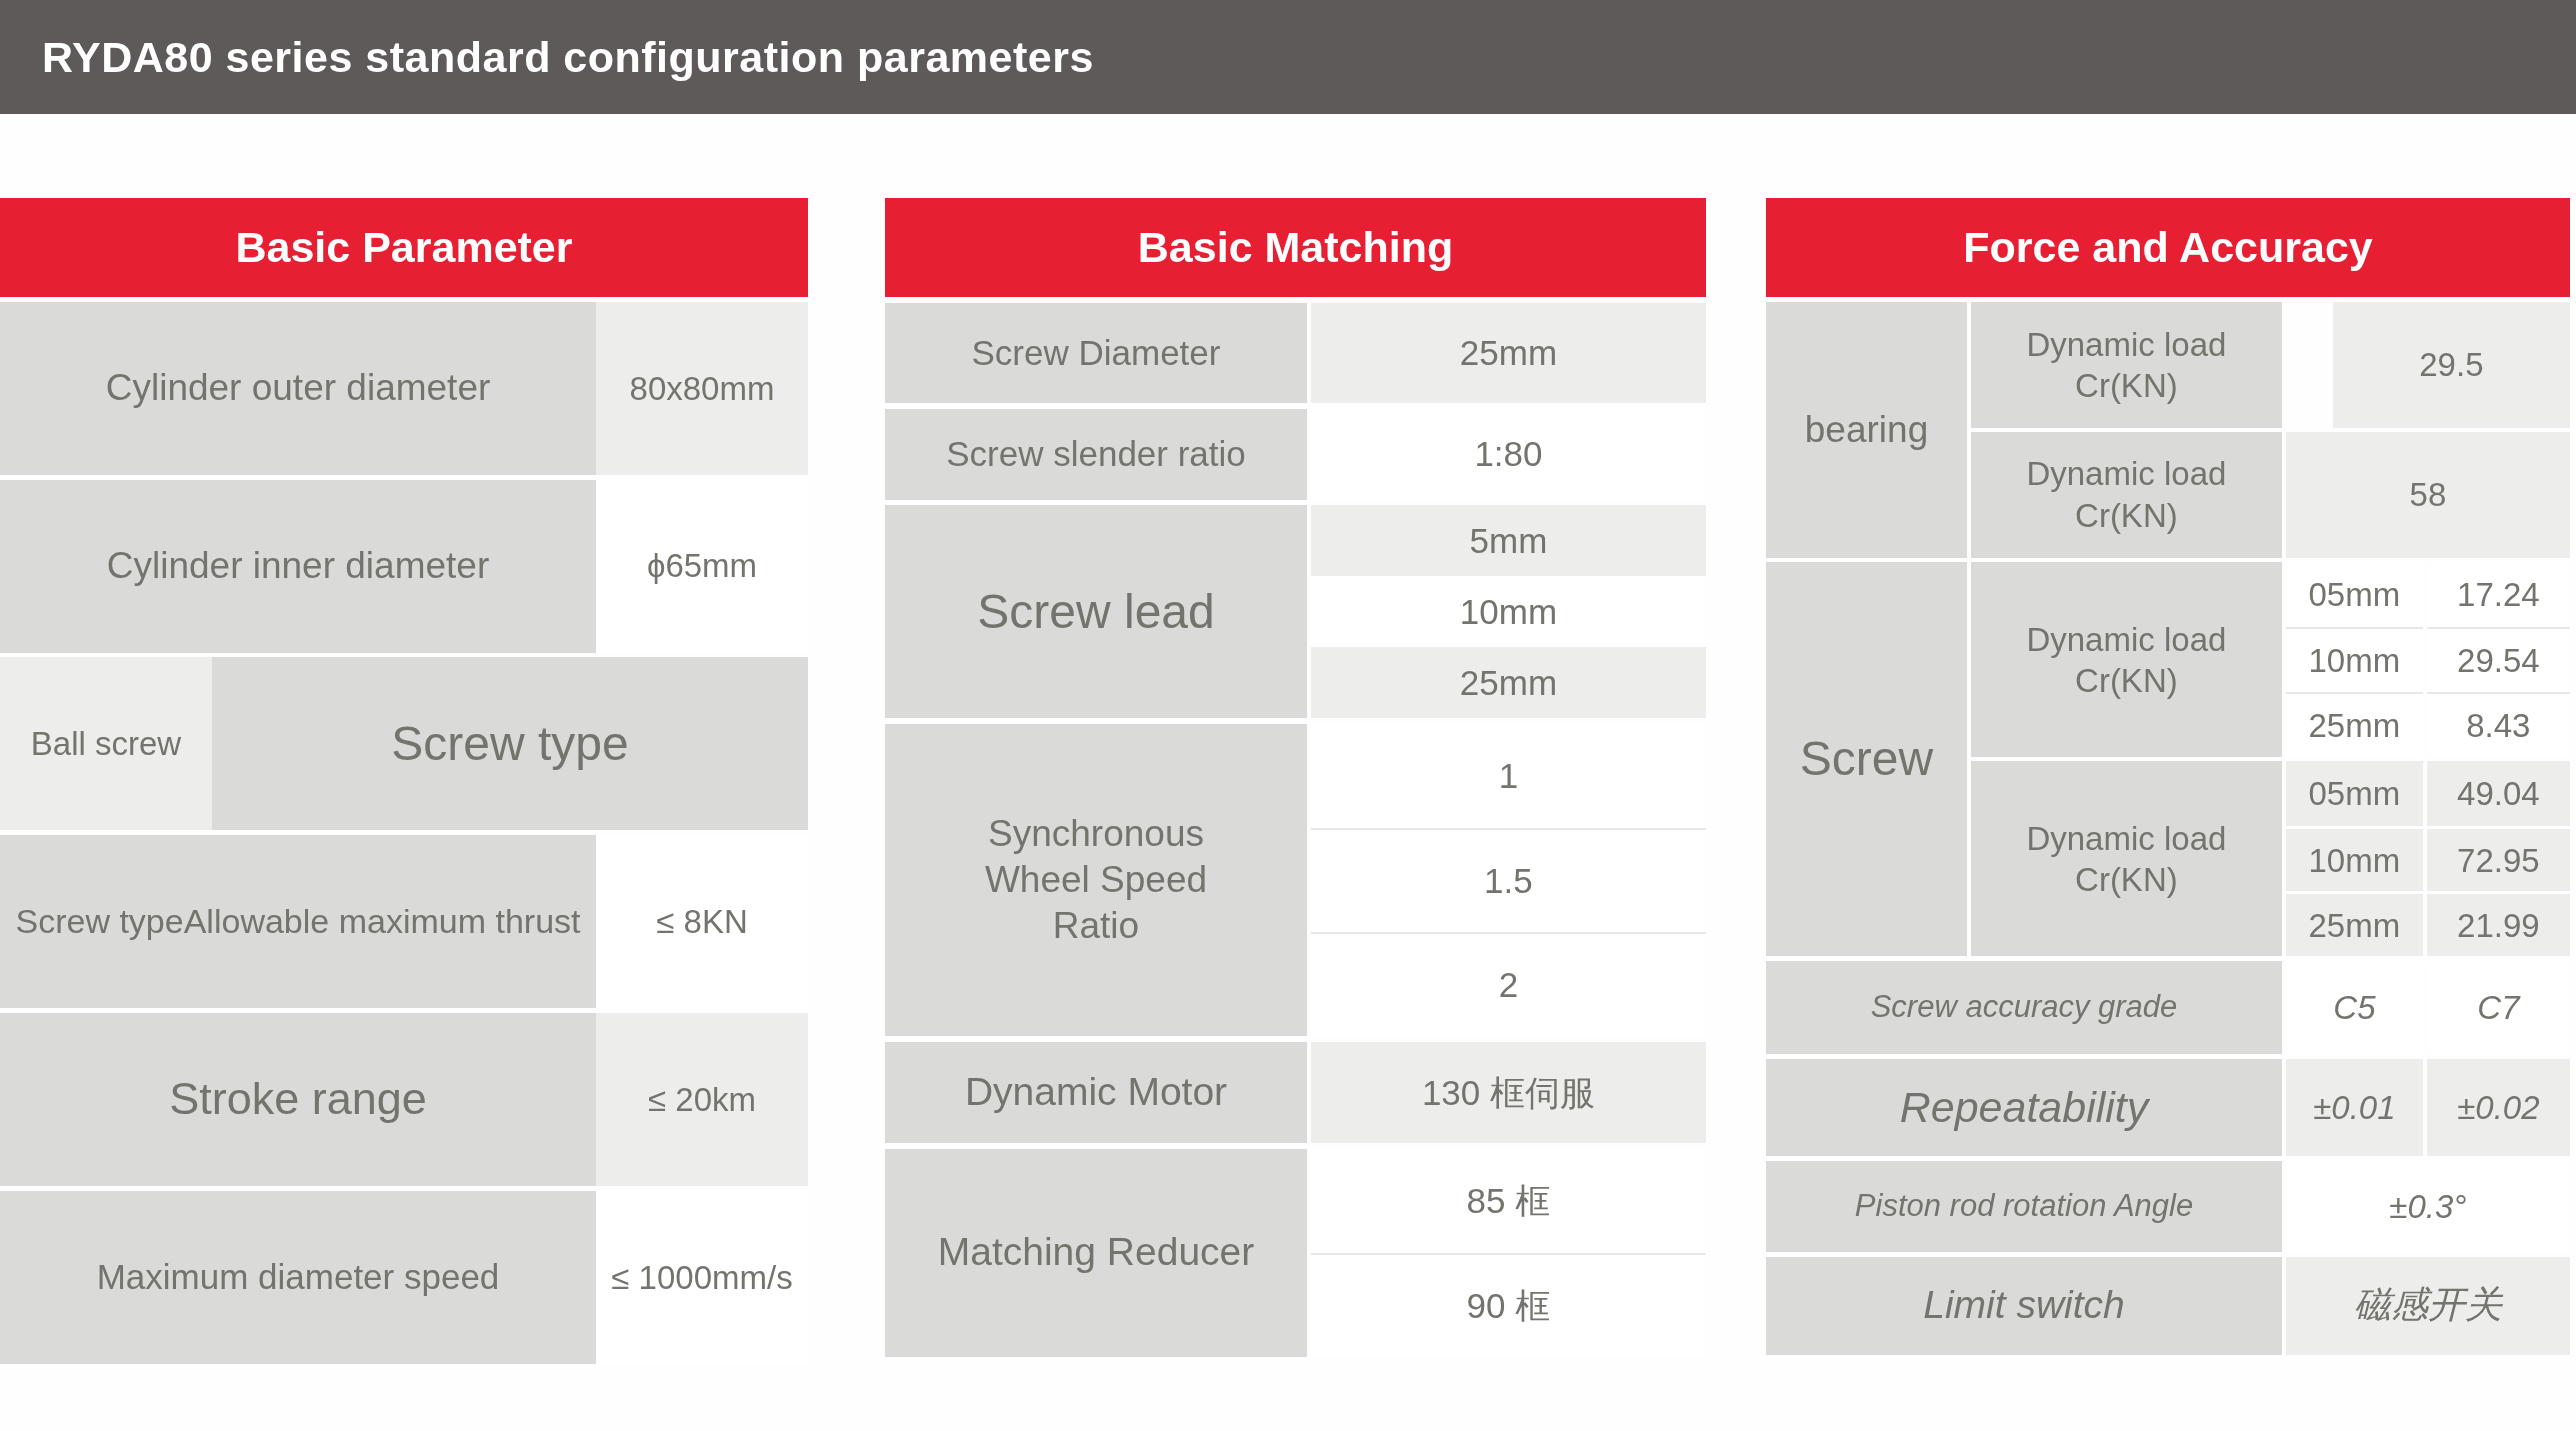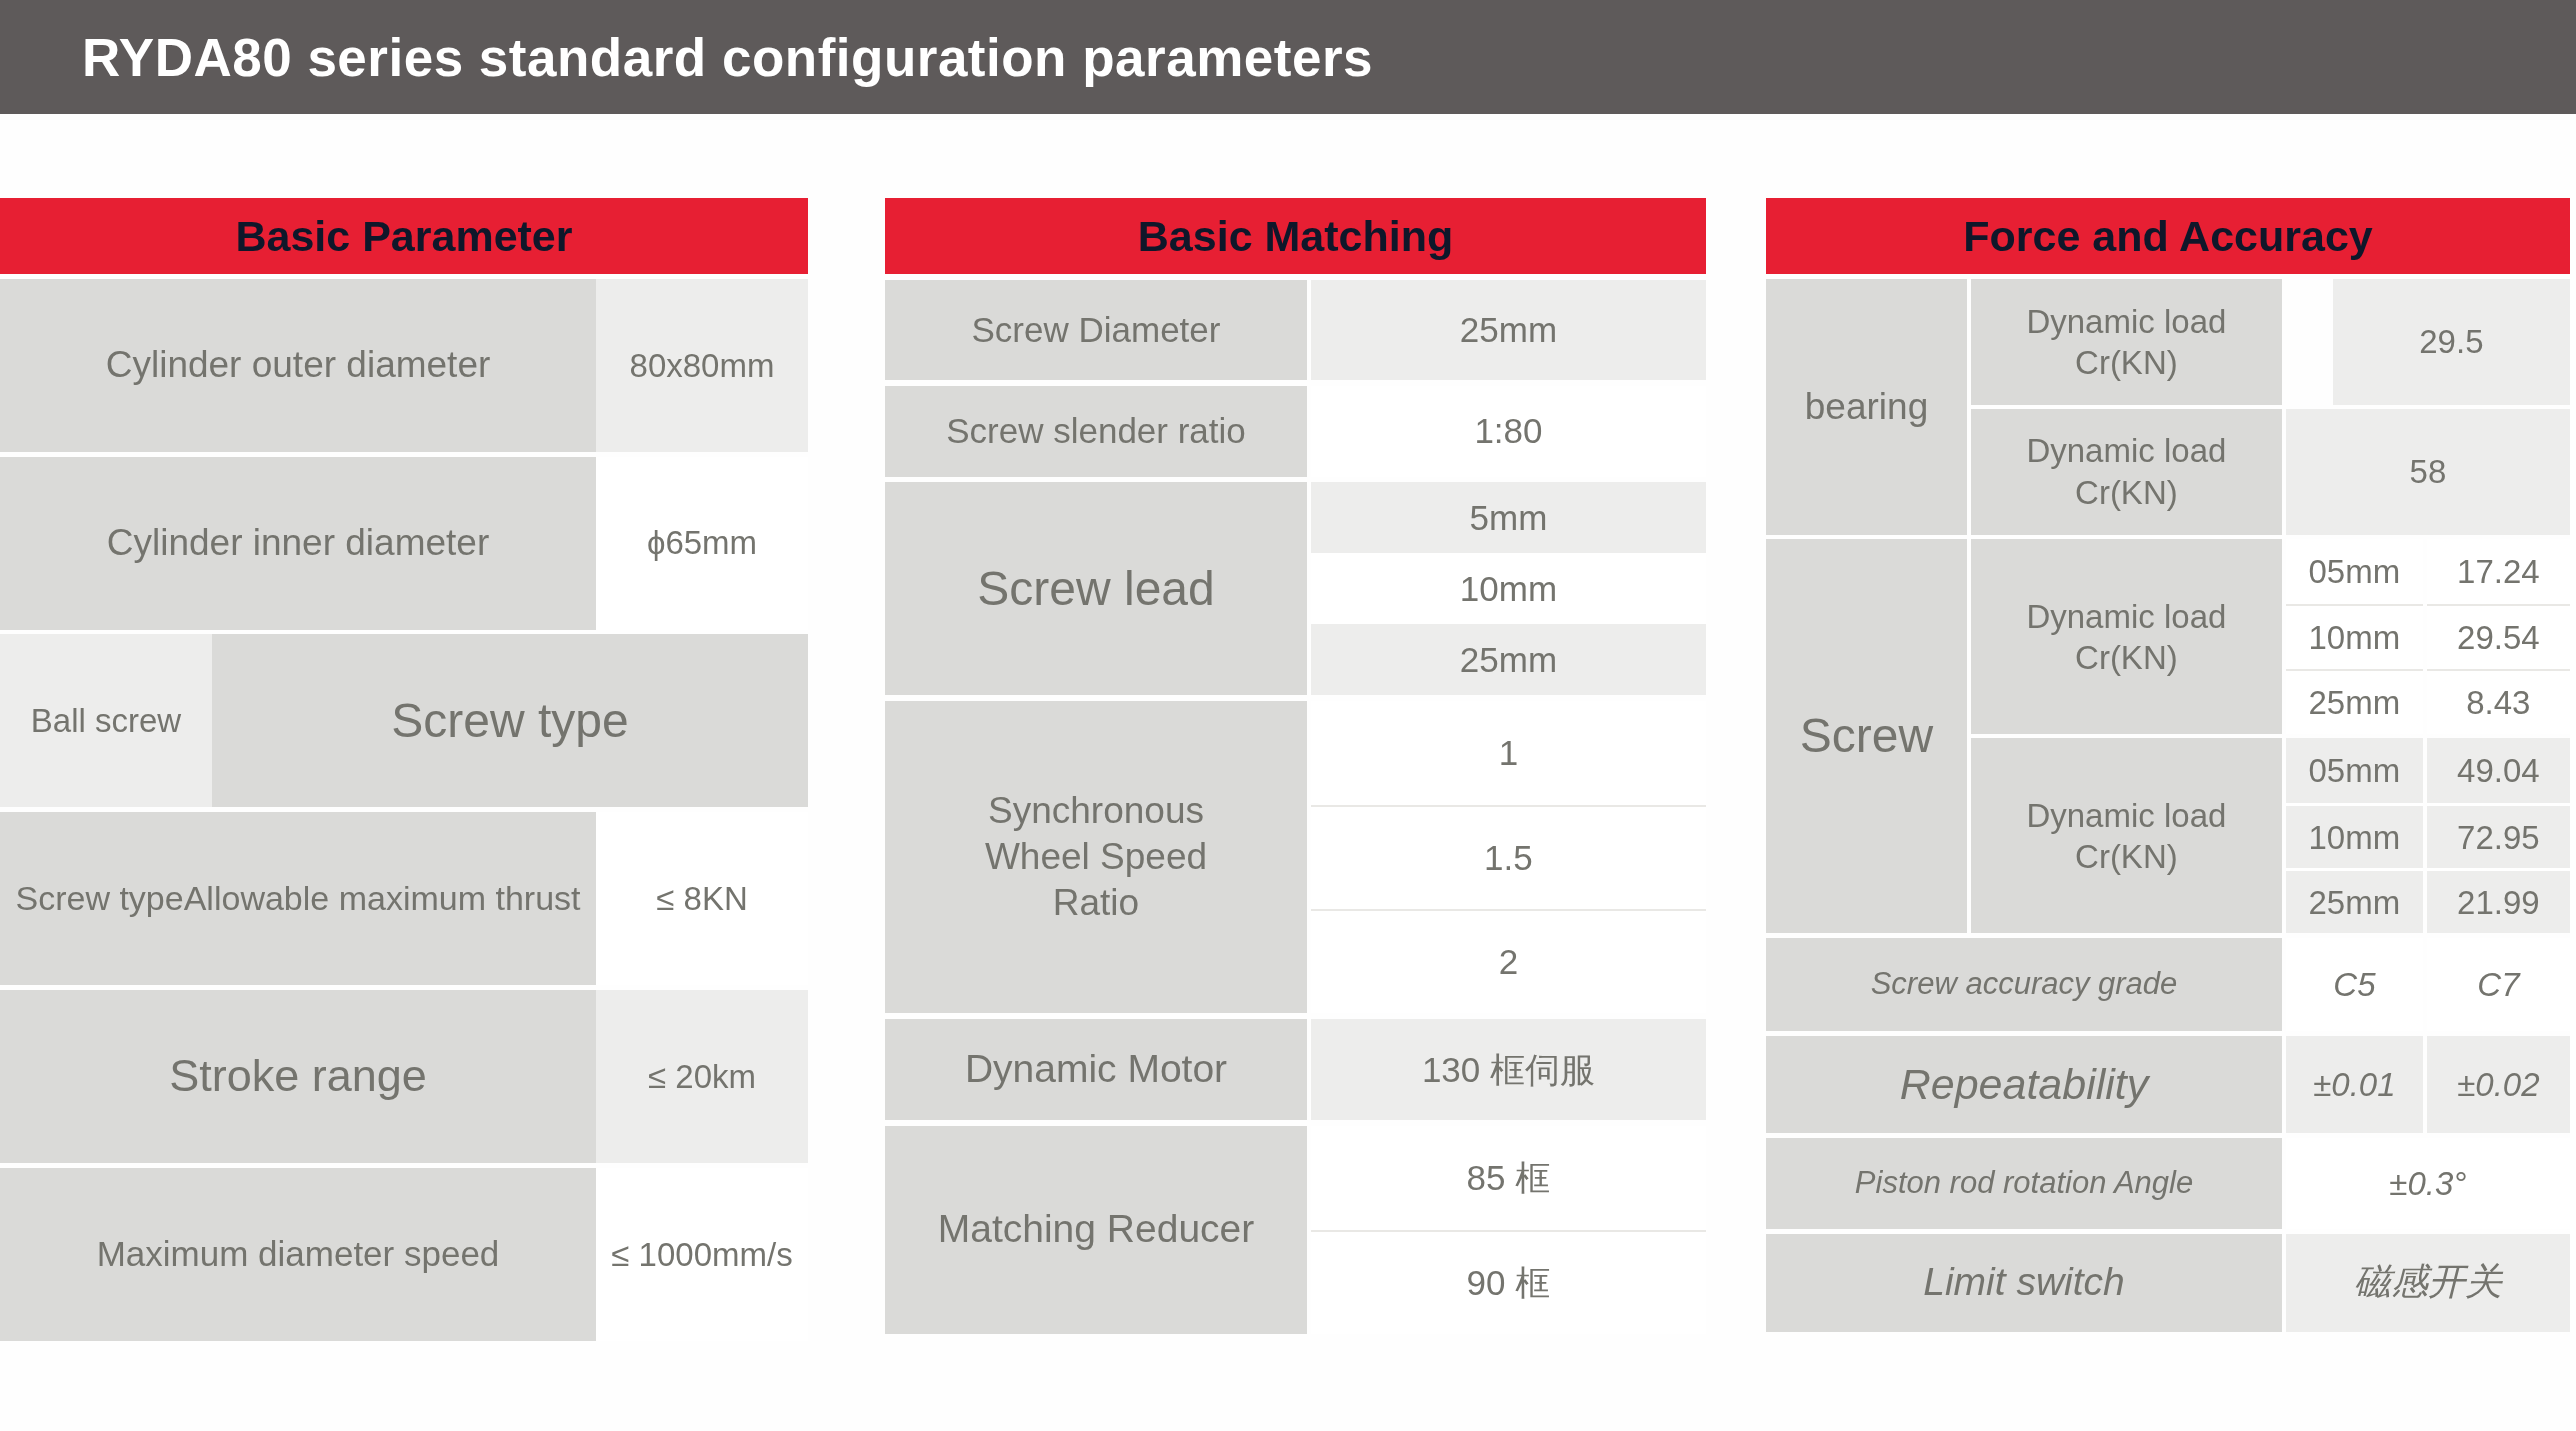--- a/index.html
+++ b/index.html
@@ -3,26 +3,26 @@
 <meta charset="utf-8">
 <style>
   * { margin:0; padding:0; box-sizing:border-box; }
   html,body { background:#ffffff; }
   body { font-family:"Liberation Sans","DejaVu Sans",sans-serif; }
   #canvas { position:relative; width:2576px; height:1432px; background:#fefefe; overflow:hidden; }
 
   
   #titlebar { position:absolute; left:0; top:0; width:2576px; height:114px;
               background:#5e5a5a; display:flex; align-items:center; }
-  #titlebar h1 { color:#ffffff; font-size:53px; font-weight:bold; padding-left:82px; letter-spacing:0.5px; }
+  #titlebar h1 { color:#ffffff; font-size:43px; font-weight:bold; padding-left:42px; letter-spacing:0.5px; }
 
   
   .tbl { position:absolute; display:flex; flex-direction:column; }
-  .thead { background:#e71f33; color:#0f172a; font-size:43px; font-weight:bold;
-           display:flex; align-items:center; justify-content:center; height:76px; flex:0 0 auto; }
+  .thead { background:#e71f33; color:#ffffff; font-size:43px; font-weight:bold;
+           display:flex; align-items:center; justify-content:center; height:99px; flex:0 0 auto; }
   .cell { display:flex; align-items:center; justify-content:center; text-align:center;
           color:#74746e; line-height:1.25; }
   .lab { background:#dadad8; }
   .vg  { background:#ededec; }
   .vw  { background:#ffffff; }
 
   .fs28{font-size:34px}.fs32{font-size:31px}.fs34{font-size:33px}.fs36{font-size:35px}
   .fs38{font-size:37px}.fs40{font-size:39px}.fs44{font-size:43px}.fs46{font-size:45px}.fs50{font-size:48px}
 
   

